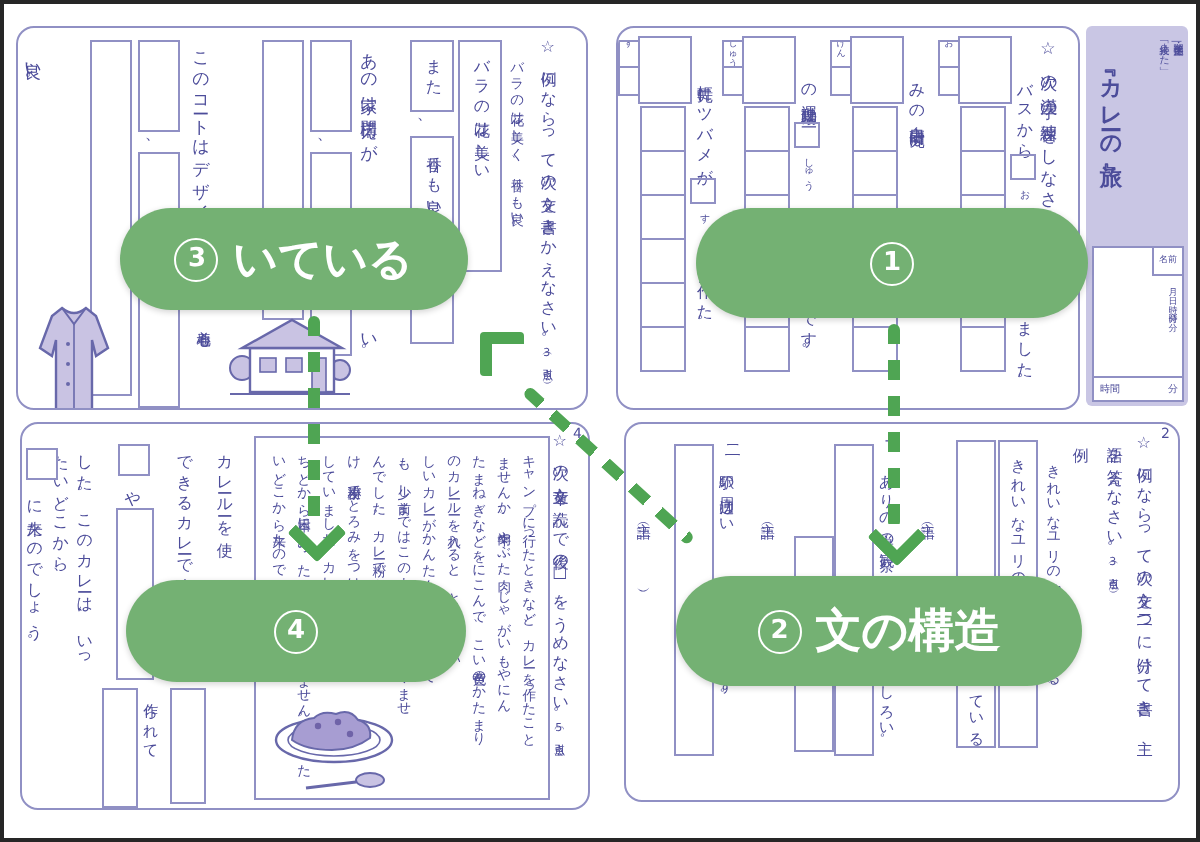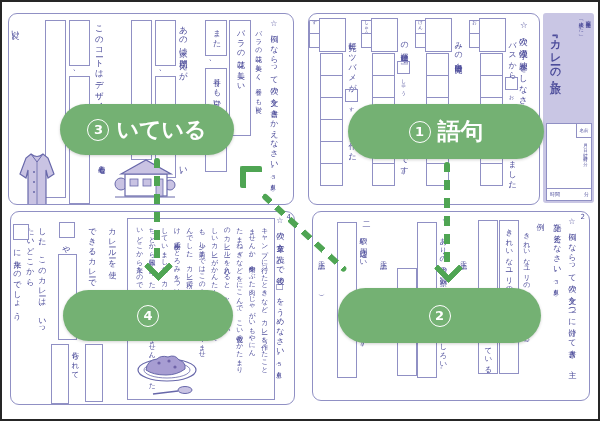--- a/index.html
+++ b/index.html
@@ -243,24 +243,24 @@
 <div class="headv" style="left:438px;top:258px;"></div>
 
 <div class="dashd" style="left:263px;top:192px;width:112px;transform:rotate(42.5deg);"></div>
 <div class="headul" style="left:240px;top:166px;"></div>
 
 <div class="dashv" style="left:154px;top:158px;height:104px;"></div>
 <div class="headv" style="left:148px;top:256px;"></div>
 
 <div class="pill" style="left:348px;top:104px;width:196px;height:55px;font-size:23px;">
   <span class="pnum">1</span>
-  <span>語句</span>
 </div>
 <div class="pill" style="left:338px;top:288px;width:203px;height:55px;font-size:23px;">
   <span class="pnum">2</span>
+  <span>文の構造</span>
 </div>
 <div class="pill" style="left:60px;top:104px;width:174px;height:51px;font-size:22px;">
   <span class="pnum">3</span>
   <span>いている</span>
 </div>
 <div class="pill" style="left:63px;top:290px;width:170px;height:51px;font-size:20px;">
   <span class="pnum">4</span>
 </div>
 
 </body></html>

